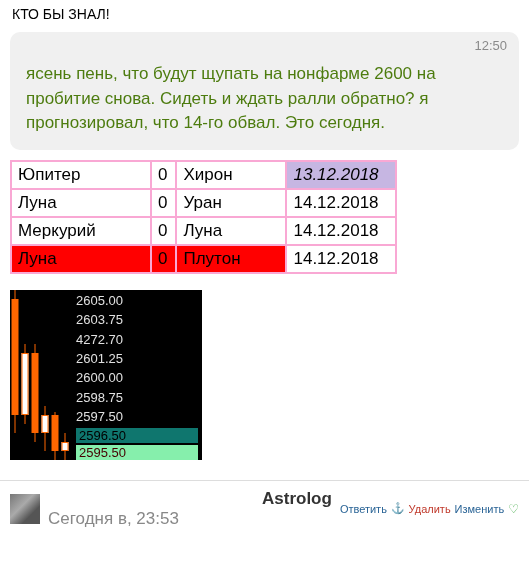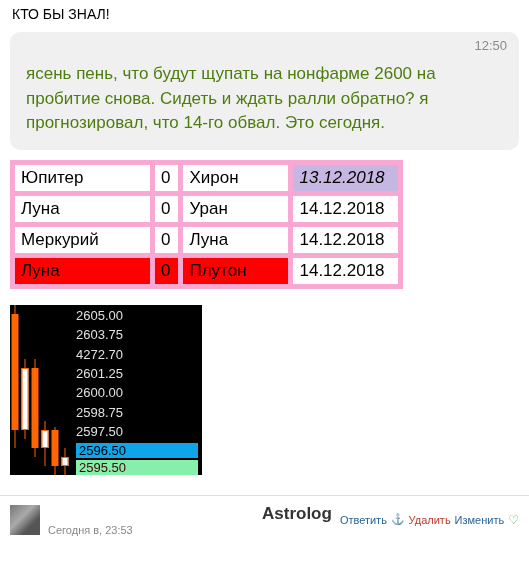--- a/index.html
+++ b/index.html
@@ -34,21 +34,21 @@
     line-height: 1.45;
     color: #4d7c0f;
     padding-top: 18px;
   }
   table.astro {
     margin: 8px 10px 12px;
     border-collapse: collapse;
     font-size: 17px;
   }
   table.astro td {
-    border: 5px solid #f9a8d4;
+    border: 2px solid #f9a8d4;
     padding: 3px 8px 3px 6px;
   }
   table.astro td.col1 { min-width: 140px; }
   table.astro td.col2 { min-width: 24px; text-align: left; }
   table.astro td.col3 { min-width: 110px; }
   table.astro td.col4 { min-width: 110px; }
   .hl-purple { background: #c6b6e2; font-style: italic; }
   .hl-red-row td { background: #ff0000; color: #000; }
   .hl-red-row td.col4 { background: #fff; }
 
@@ -75,39 +75,39 @@
     flex: 1;
     display: flex;
     flex-direction: column;
     justify-content: space-between;
     padding: 2px 4px 0 6px;
     font-size: 13px;
     color: #e0e0e0;
     font-family: Arial, sans-serif;
   }
   .tick { line-height: 1; padding: 2px 0; }
-  .tick.hl-yellow { background: #0ea5e9; color: #000; display: inline-block; padding: 1px 3px; }
+  .tick.hl-yellow { background: #0f766e; color: #000; display: inline-block; padding: 1px 3px; }
   .tick.hl-red { background: #86efac; color: #400; display: inline-block; padding: 1px 3px; }
 
   .footer {
     border-top: 1px solid #ddd;
     padding: 8px 10px;
     display: flex;
     align-items: center;
     gap: 8px;
     font-size: 12px;
   }
   .avatar {
     width: 30px; height: 30px;
     background: linear-gradient(135deg,#777,#aaa 40%,#555 70%);
     flex: 0 0 30px;
   }
   .footer-main { flex: 1; }
   .author { font-weight: bold; color: #333; font-size: 17px; text-align: right; }
-  .posttime { color: #888; font-size: 11px; }
+  .posttime { color: #888; font-size: 17px; }
   .actions { display: flex; gap: 4px; align-items: center; color: #888; font-size: 11px; text-align: right; }
   .actions a { text-decoration: none; }
   .link-blue { color: #2a6496; }
   .link-red { color: #c0392b; }
   .anchor-icon { color: #2a6496; font-size: 11px; }
   .heart { color: #4caf50; font-size: 12px; }
 </style>
 </head>
 <body>
 

